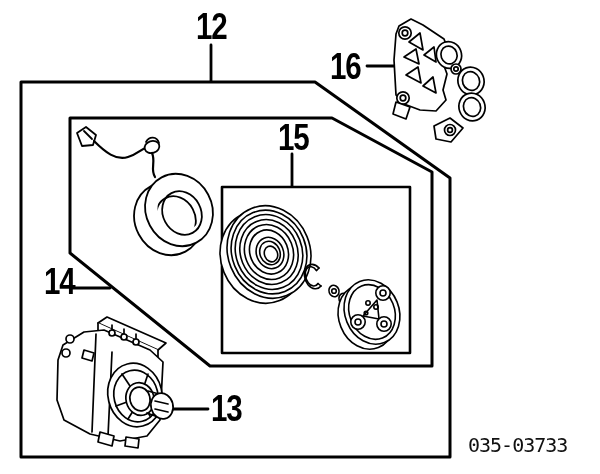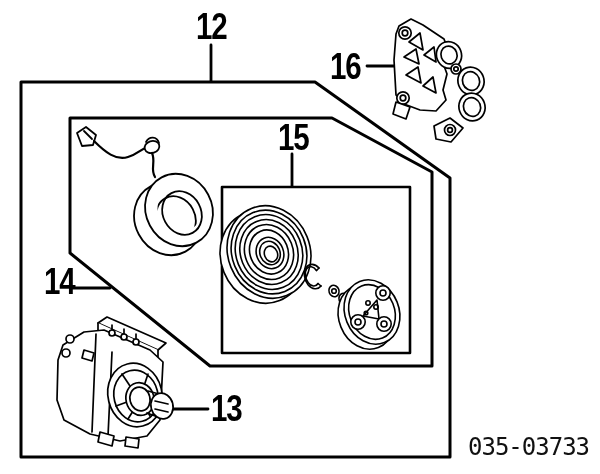--- a/index.html
+++ b/index.html
@@ -25,21 +25,21 @@
   }
   .c12{left:196px;top:9px;}
   .c13{left:211px;top:391px;}
   .c14{left:44px;top:264px;}
   .c15{left:278px;top:120px;}
   .c16{left:330px;top:49px;}
   .part-number{
     position:absolute;
     left:468px;top:433px;
     font-family:"DejaVu Sans Mono", monospace;
-    font-size:24px;
+    font-size:20px;
     letter-spacing:-1px;
     color:#111;
     white-space:nowrap;
   }
 </style>
 </head>
 <body>
 
 <div class="stage">
 

